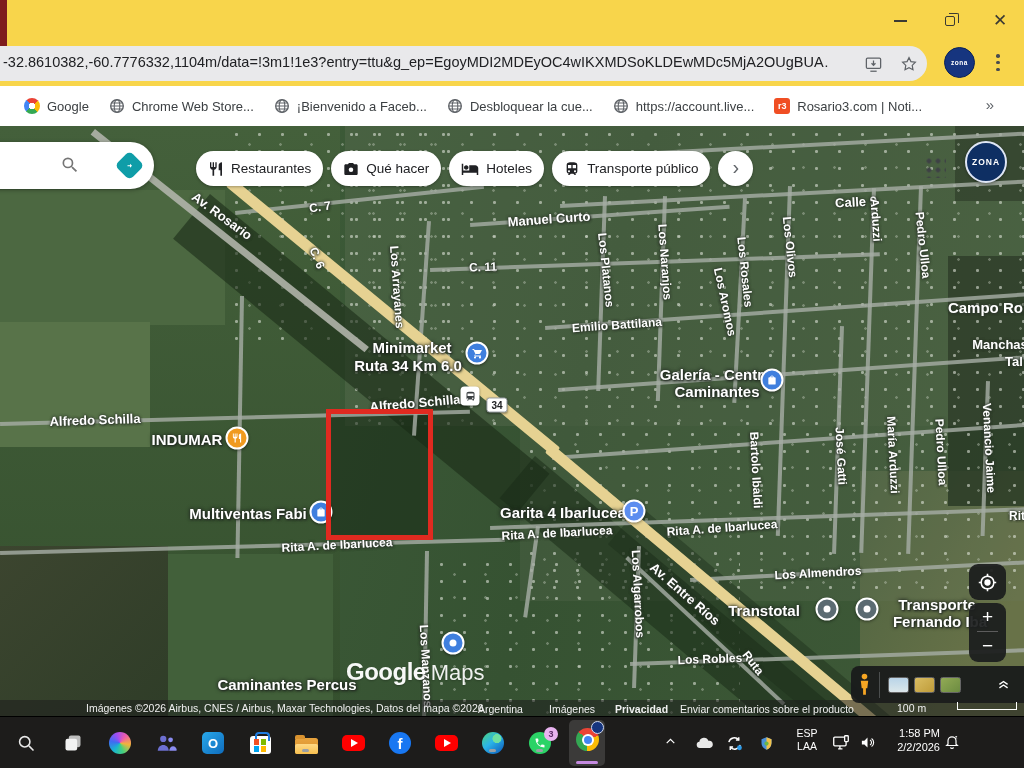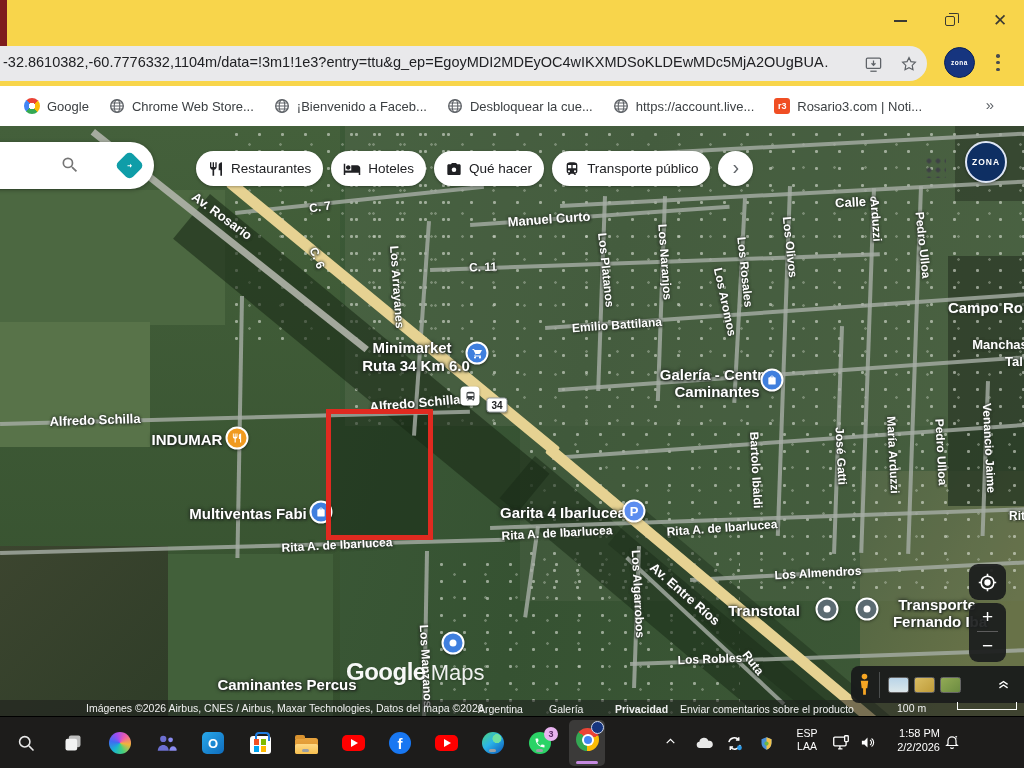--- a/index.html
+++ b/index.html
@@ -296,21 +296,21 @@
         <span class="st-label" style="left: 1017px; top: 390px; font-size: 12px; transform: translate(-50%, -50%) rotate(0deg);">Rit</span>
         <span class="st-label" style="left: 638px; top: 468px; font-size: 12px; transform: translate(-50%, -50%) rotate(87deg);">Los Algarrobos</span>
         <span class="st-label" style="left: 685px; top: 468px; font-size: 13px; transform: translate(-50%, -50%) rotate(41deg);">Av. Entre Ríos</span>
         <span class="st-label" style="left: 818px; top: 447px; font-size: 12px; transform: translate(-50%, -50%) rotate(-3deg);">Los Almendros</span>
         <span class="st-label" style="left: 710px; top: 533px; font-size: 12px; transform: translate(-50%, -50%) rotate(-2deg);">Los Robles</span>
         <span class="st-label" style="left: 426px; top: 540px; font-size: 12px; transform: translate(-50%, -50%) rotate(87deg);">Los Manzanos</span>
         <span class="st-label" style="left: 753px; top: 537px; font-size: 12px; transform: translate(-50%, -50%) rotate(52deg);">Ruta</span>
       </div>
     <div class="poi-layer">
         <span class="poi-label" style="left: 412px; top: 221px;">Minimarket</span>
-        <span class="poi-label" style="left: 408px; top: 239px; margin-left: 8px;">Ruta 34 Km 6.0</span>
+        <span class="poi-label" style="left: 408px; top: 239px;">Ruta 34 Km 6.0</span>
         <div class="poi-icon" style="left: 477px; top: 227px; background: rgb(63, 127, 222);">
           <svg width="12" height="12" viewBox="0 0 24 24" fill="#fff">
             <path d="M7 18c-1.1 0-2 .9-2 2s.9 2 2 2 2-.9 2-2-.9-2-2-2zm10 0c-1.1 0-2 .9-2 2s.9 2 2 2 2-.9 2-2-.9-2-2-2zM7.2 14.6l.1-.2.9-1.6h7.4c.75 0 1.41-.41 1.75-1.03L21 5H6.2L5.3 3H2v2h2l3.6 7.6-1.35 2.45C5.52 16.37 6.48 18 7.8 18H19v-2H7.4c-.14 0-.25-.11-.2-.4z"></path>
           </svg>
         </div>
         <span class="poi-label" style="left: 700px; top: 248px; padding-left: 32px;">Galería - Centro</span>
         <span class="poi-label" style="left: 717px; top: 265px;">Caminantes</span>
         <div class="poi-icon" style="left: 772px; top: 254px; background: rgb(63, 127, 222);">
           <svg width="11" height="11" viewBox="0 0 24 24" fill="#fff">
             <path d="M18 6h-2a4 4 0 10-8 0H6a2 2 0 00-2 2v12a2 2 0 002 2h12a2 2 0 002-2V8a2 2 0 00-2-2zm-6-2a2 2 0 012 2h-4a2 2 0 012-2z"></path>
@@ -368,37 +368,37 @@
       </span>
     </div>
     <div class="chips-row">
         <button class="chip">
           <span class="chip-ic">
             <svg width="16" height="16" viewBox="0 0 24 24" fill="#202124">
               <path d="M11 9H9V2H7v7H5V2H3v7c0 2.12 1.66 3.84 3.75 3.97V22h2.5v-9.03C11.34 12.84 13 11.12 13 9V2h-2v7zm5-3v8h2.5v8H21V2c-2.76 0-5 2.24-5 4z"></path>
             </svg>
           </span>
           <span class="chip-label">Restaurantes</span>
-        </button>
-        <button class="chip">
-          <span class="chip-ic">
-            <svg width="18" height="18" viewBox="0 0 24 24" fill="#202124">
-              <path d="M7 13c1.66 0 3-1.34 3-3S8.66 7 7 7s-3 1.34-3 3 1.34 3 3 3zm12-6h-8v7H3V5H1v15h2v-3h18v3h2v-9c0-2.21-1.79-4-4-4z"></path>
-            </svg>
-          </span>
-          <span class="chip-label">Hoteles</span>
         </button>
         <button class="chip">
           <span class="chip-ic">
             <svg width="16" height="16" viewBox="0 0 24 24" fill="#202124">
               <path d="M9 3l-1.7 2H4c-1.1 0-2 .9-2 2v12c0 1.1.9 2 2 2h16c1.1 0 2-.9 2-2V7c0-1.1-.9-2-2-2h-3.3L15 3H9z"></path>
               <circle cx="12" cy="13" r="3.4" fill="#fff"></circle>
             </svg>
           </span>
           <span class="chip-label">Qué hacer</span>
+        </button>
+        <button class="chip">
+          <span class="chip-ic">
+            <svg width="18" height="18" viewBox="0 0 24 24" fill="#202124">
+              <path d="M7 13c1.66 0 3-1.34 3-3S8.66 7 7 7s-3 1.34-3 3 1.34 3 3 3zm12-6h-8v7H3V5H1v15h2v-3h18v3h2v-9c0-2.21-1.79-4-4-4z"></path>
+            </svg>
+          </span>
+          <span class="chip-label">Hoteles</span>
         </button>
         <button class="chip">
           <span class="chip-ic">
             <svg width="16" height="16" viewBox="0 0 24 24" fill="#202124">
               <path d="M12 2C7.58 2 4 2.5 4 6v9.5C4 17.43 5.57 19 7.5 19L6 20.5v.5h2.23l2-2h3.77l2 2H18v-.5L16.5 19c1.93 0 3.5-1.57 3.5-3.5V6c0-3.5-3.58-4-8-4zM7.5 17c-.83 0-1.5-.67-1.5-1.5S6.67 14 7.5 14s1.5.67 1.5 1.5S8.33 17 7.5 17zm3.5-6H6V6h5v5zm2 0V6h5v5h-5zm3.5 6c-.83 0-1.5-.67-1.5-1.5s.67-1.5 1.5-1.5 1.5.67 1.5 1.5-.67 1.5-1.5 1.5z"></path>
             </svg>
           </span>
           <span class="chip-label">Transporte público</span>
         </button>
         <button class="chip-more">›</button>
@@ -437,21 +437,21 @@
 
     <div class="watermark">
       <span class="wm-g">Google</span>
       <span class="wm-m">Maps</span>
     </div>
 
     <div class="attr">
       <span class="attr-imagery" style="left:86px;">Imágenes ©2026 Airbus, CNES / Airbus, Maxar Technologies, Datos del mapa ©2026</span>
       <span id="attr-links">
           <span class="attr-link" style="left: 478px;">Argentina</span>
-          <span class="attr-link" style="left: 549px;">Galería</span>
+          <span class="attr-link" style="left: 549px;">Imágenes</span>
           <span class="attr-link" style="left: 615px; font-weight: bold;">Privacidad</span>
           <span class="attr-link" style="left: 680px;">Enviar comentarios sobre el producto</span>
         </span>
       <span class="attr-scale" style="left:897px;">100 m</span>
       <span class="scale-bracket"></span>
     </div>
   </div>
 
   <div class="taskbar">
     <div class="tb" style="left:14px;">

